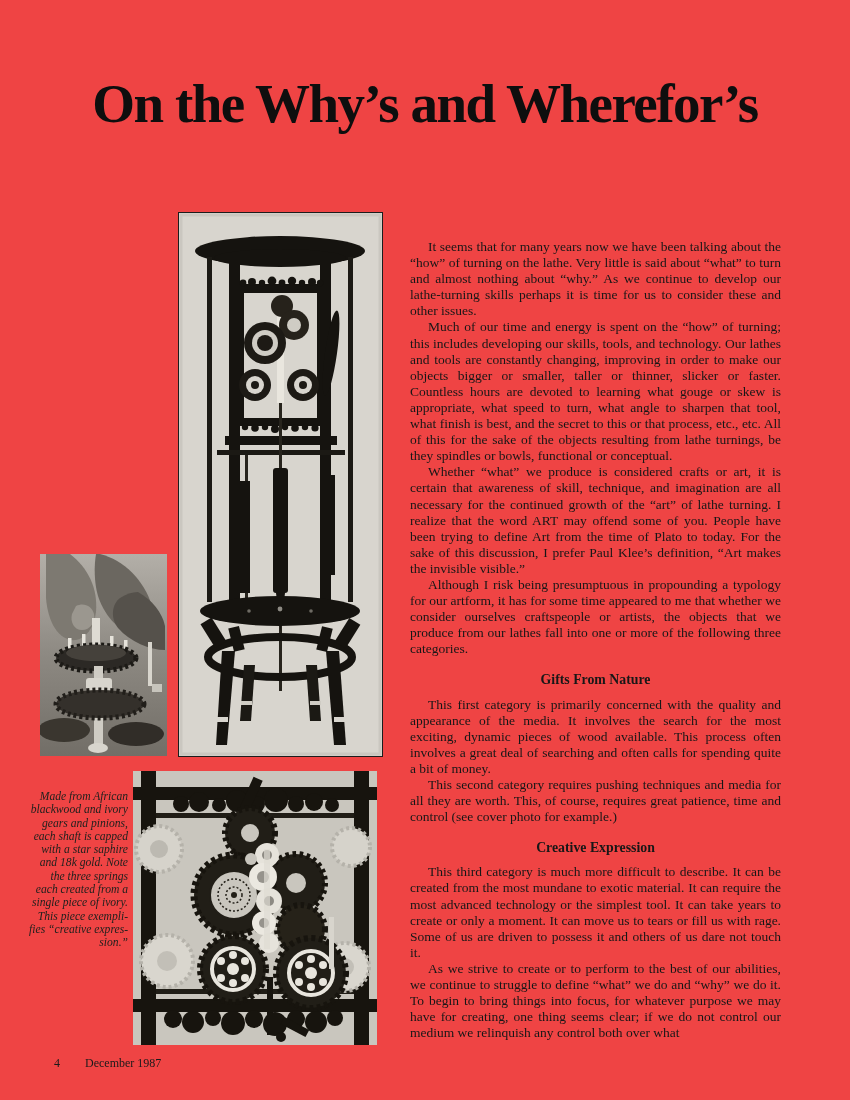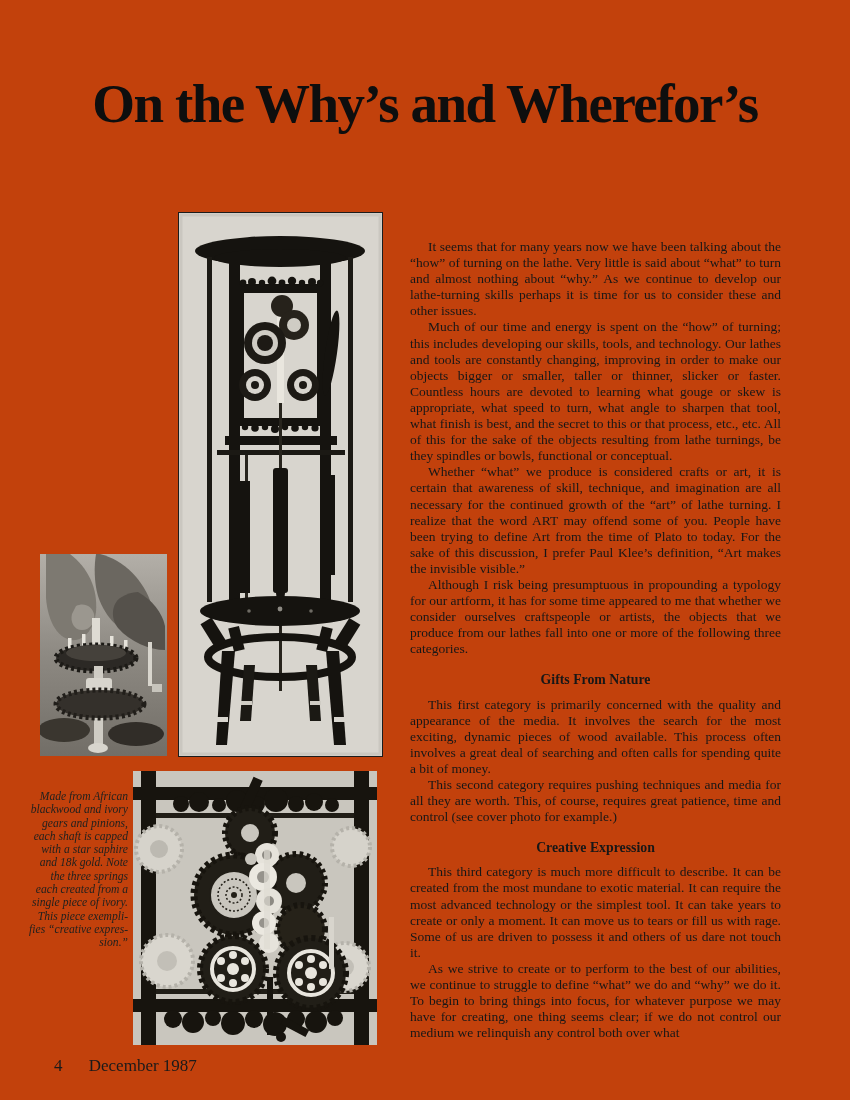--- a/index.html
+++ b/index.html
@@ -1,19 +1,19 @@
 <!DOCTYPE html>
 <html><head>
 <meta charset="utf-8">
 <style>
   html,body{margin:0;padding:0;background:#e8e8e8;}
   .page{
     position:relative;
     width:850px;height:1100px;
-    background:#c2410c;
+    background:#ef4444;
     margin:0 auto;
     font-family:"Liberation Serif", serif;
     color:#1a1a1a;
     overflow:hidden;
   }
   .title{
     position:absolute;
     left:0;right:0;top:72px;
     margin:0;
     text-align:center;
@@ -62,21 +62,21 @@
   }
   .article h3{
     margin:15px 0 8px 0;
     font-size:13.8px;
     font-weight:700;
     text-align:center;
   }
   .footer{
     position:absolute;
     left:54px;top:1056px;
-    font-size:17px;
+    font-size:12px;
     color:#1a1a1a;
   }
   .footer .pageno{margin-right:22px;}
 </style>
 </head>
 <body>
 
 <div class="page">
 
   <h1 class="title">On the Why’s and Wherefor’s</h1>

